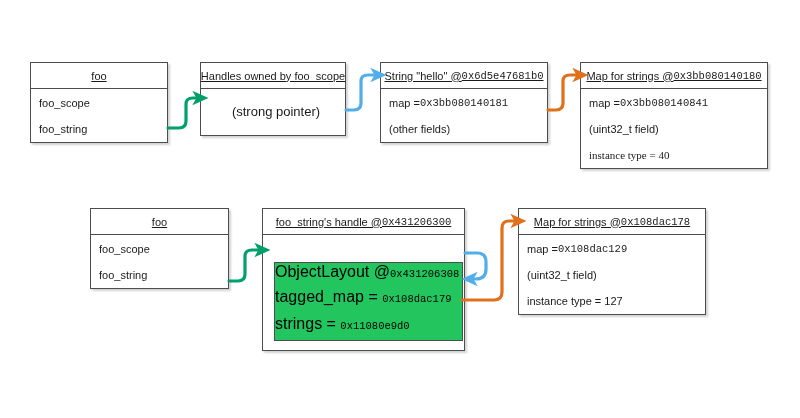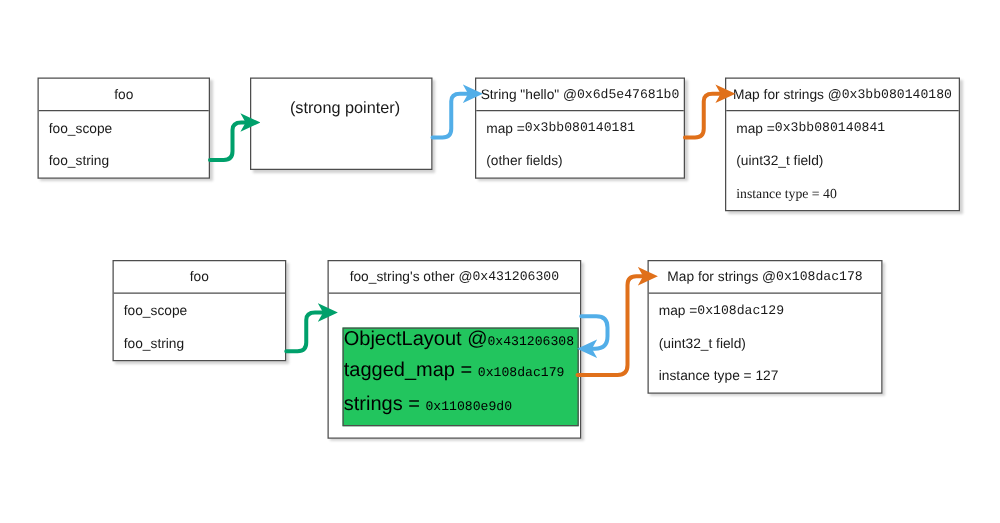--- a/index.html
+++ b/index.html
@@ -22,20 +22,21 @@
   }
   .box .hdr{
     box-sizing:border-box;
     width:100%;
     text-align:center;
     font-size:11px;
     color:#1a1a1a;
     border-bottom:1.6px solid #4d4d4d;
     display:flex;align-items:center;justify-content:center;
     white-space:nowrap;
+    text-decoration:underline;
   }
   .box .row{
     box-sizing:border-box;
     width:100%;
     font-size:11px;
     color:#1a1a1a;
     display:flex;align-items:center;
     padding-left:8px;
     white-space:nowrap;
   }
@@ -107,20 +108,21 @@
     </g>
   </svg>
 
   <div class="box" style="left:30px;top:62px;width:138px;height:81px;">
     <div class="hdr" style="height:26px;">foo</div>
     <div class="row" style="height:27px;">foo_scope</div>
     <div class="row" style="height:26px;">foo_string</div>
   </div>
 
   <div class="box" style="left:200px;top:62px;width:146px;height:74px;">
+    <div class="hdr" style="height:26px;">Handles owned by foo_scope</div>
     <div class="row two-line" style="height:46px;padding-left:6px;">
       <span class="sub">(strong pointer)</span>
     </div>
   </div>
 
   <div class="box" style="left:380px;top:62px;width:168px;height:81px;">
     <div class="hdr" style="height:26px;">
       <span>String "hello" @</span>
         <span class="mono">0x6d5e47681b0</span>
     </div>
@@ -145,21 +147,21 @@
   </div>
 
   <div class="box" style="left:90px;top:208px;width:139px;height:81px;">
     <div class="hdr" style="height:26px;">foo</div>
     <div class="row" style="height:27px;">foo_scope</div>
     <div class="row" style="height:26px;">foo_string</div>
   </div>
 
   <div class="box" style="left:262px;top:208px;width:203px;height:143px;">
     <div class="hdr" style="height:26px;">
-      <span>foo_string's other @</span>
+      <span>foo_string's handle @</span>
         <span class="mono">0x431206300</span>
     </div>
   </div>
 
   <div class="nested" style="left:274px;top:262px;width:189px;height:79px;">
     <div class="hdr" style="height:25px;">
       <span>ObjectLayout @</span><span class="mono">0x431206308</span>
     </div>
     <div class="row" style="height:27px;">
       <span>tagged_map = </span><span class="mono">0x108dac179</span>

